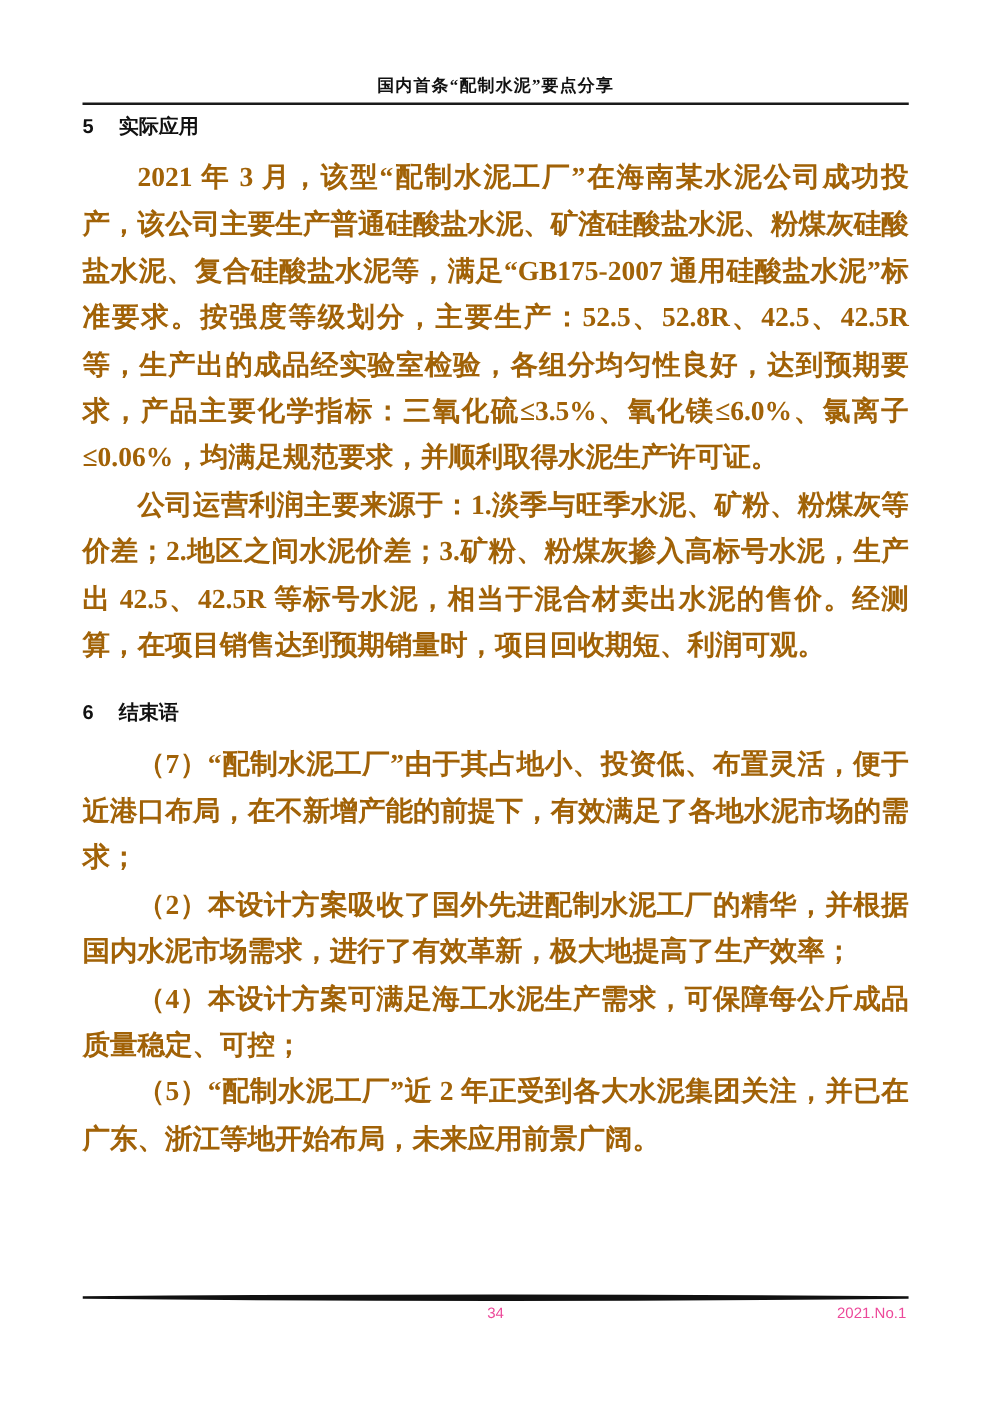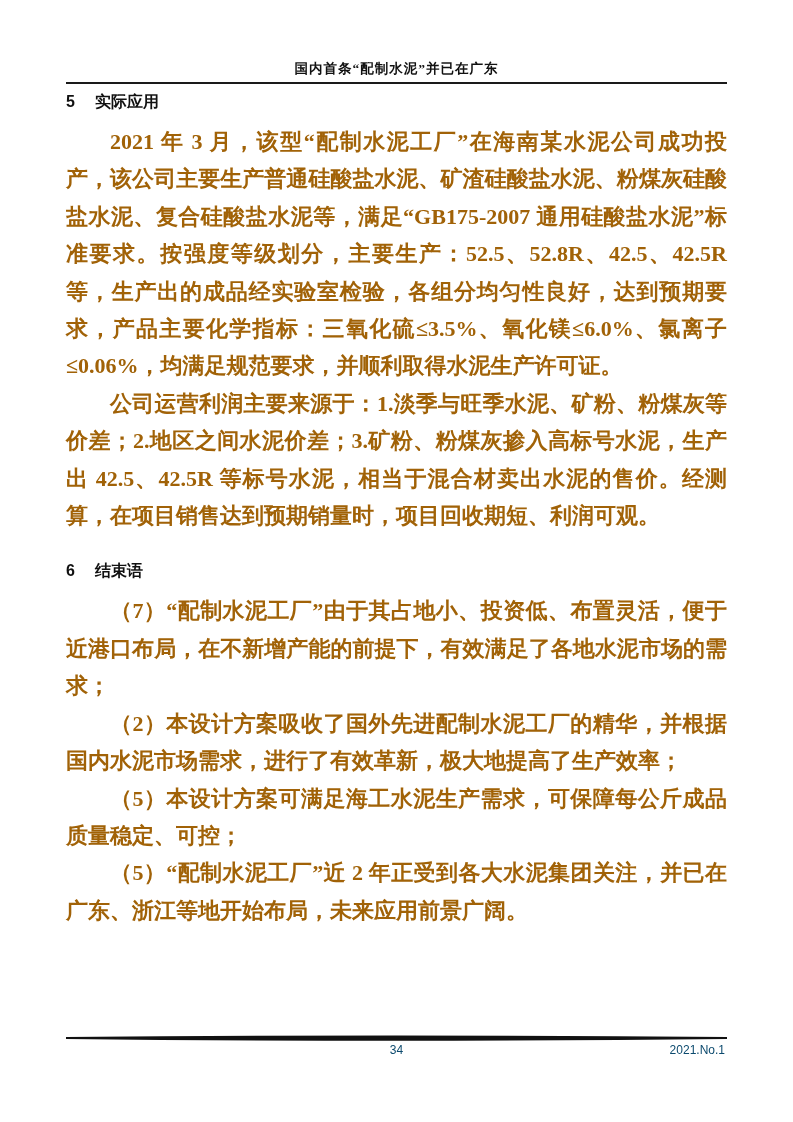--- a/index.html
+++ b/index.html
@@ -75,59 +75,59 @@
     display: block;
     width: 661px;
     height: 9px;
   }
   .footer-row {
     position: relative;
     margin-top: 0px;
     height: 16px;
     font-family: "Liberation Sans", "DejaVu Sans", sans-serif;
     font-size: 12px;
-    color: #0c4a6e;
+    color: #ec4899;
   }
   .footer-page-num {
     position: absolute;
     left: 0;
     right: 0;
     text-align: center;
   }
   .footer-issue {
     position: absolute;
     right: 2px;
     top: 0;
   }
 </style>
 </head>
 <body>
 
 <div class="page">
 
   <div class="running-header">
-    <div class="running-header-title">国内首条“配制水泥”并已在广东</div>
+    <div class="running-header-title">国内首条“配制水泥”要点分享</div>
   </div>
 
   <div class="content">
 
     <h2 class="section-heading">
       <span class="sec-num">5</span><span class="sec-title">实际应用</span>
     </h2>
 
     <p class="body-para">2021 年 3 月，该型“配制水泥工厂”在海南某水泥公司成功投产，该公司主要生产普通硅酸盐水泥、矿渣硅酸盐水泥、粉煤灰硅酸盐水泥、复合硅酸盐水泥等，满足“GB175-2007 通用硅酸盐水泥”标准要求。按强度等级划分，主要生产：52.5、52.8R、42.5、42.5R 等，生产出的成品经实验室检验，各组分均匀性良好，达到预期要求，产品主要化学指标：三氧化硫≤3.5%、氧化镁≤6.0%、氯离子≤0.06%，均满足规范要求，并顺利取得水泥生产许可证。</p>
     <p class="body-para">公司运营利润主要来源于：1.淡季与旺季水泥、矿粉、粉煤灰等价差；2.地区之间水泥价差；3.矿粉、粉煤灰掺入高标号水泥，生产出 42.5、42.5R 等标号水泥，相当于混合材卖出水泥的售价。经测算，在项目销售达到预期销量时，项目回收期短、利润可观。</p>
 
     <h2 class="section-heading second">
       <span class="sec-num">6</span><span class="sec-title">结束语</span>
     </h2>
 
     <p class="body-para">（7）“配制水泥工厂”由于其占地小、投资低、布置灵活，便于近港口布局，在不新增产能的前提下，有效满足了各地水泥市场的需求；</p>
     <p class="body-para">（2）本设计方案吸收了国外先进配制水泥工厂的精华，并根据国内水泥市场需求，进行了有效革新，极大地提高了生产效率；</p>
-    <p class="body-para">（5）本设计方案可满足海工水泥生产需求，可保障每公斤成品质量稳定、可控；</p>
+    <p class="body-para">（4）本设计方案可满足海工水泥生产需求，可保障每公斤成品质量稳定、可控；</p>
     <p class="body-para">（5）“配制水泥工厂”近 2 年正受到各大水泥集团关注，并已在广东、浙江等地开始布局，未来应用前景广阔。</p>
 
   </div>
 
   <div class="footer">
     <svg class="footer-rule" viewBox="0 0 661 9" preserveAspectRatio="none" xmlns="http://www.w3.org/2000/svg">
       <path d="M0,3 Q330,0 661,3 L661,5 Q330,8.6 0,5 Z" fill="#111"></path>
     </svg>
     <div class="footer-row">
       <span class="footer-page-num">34</span>

